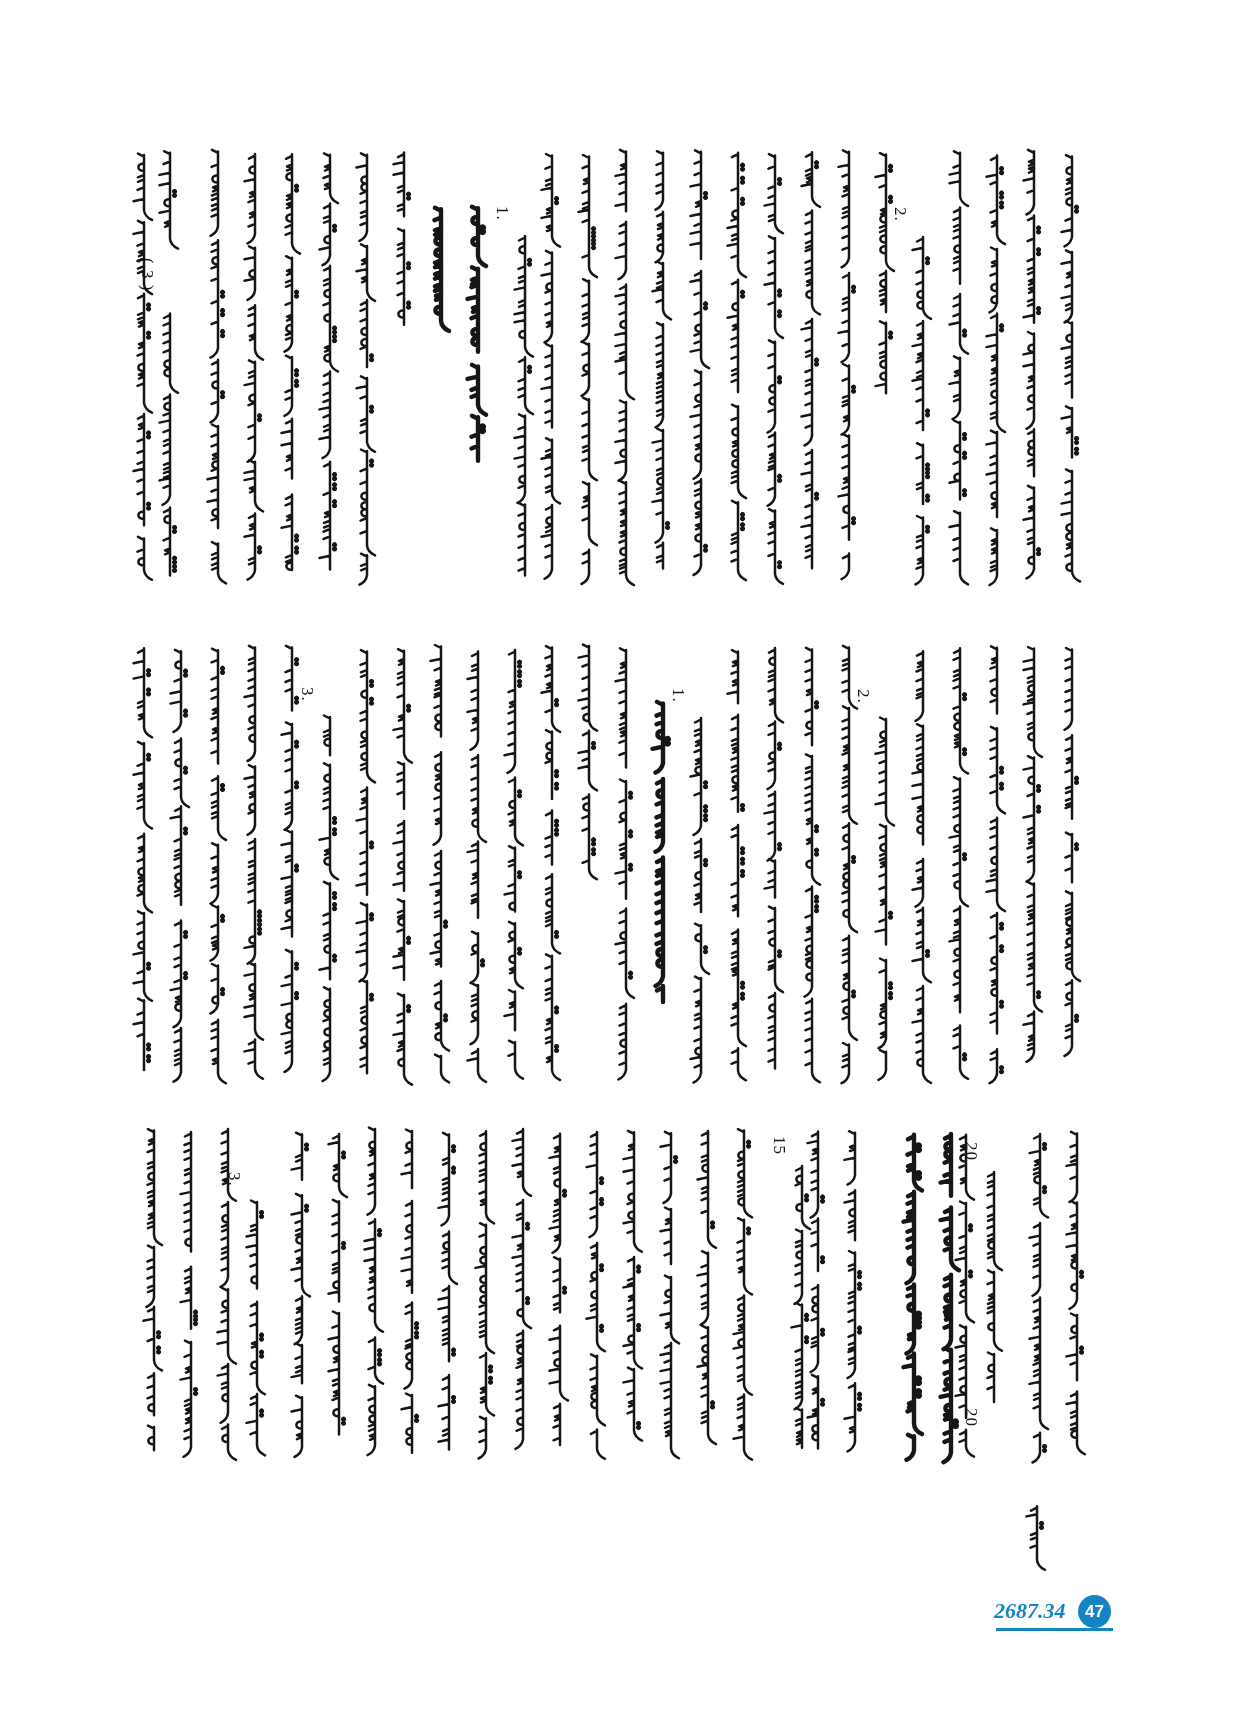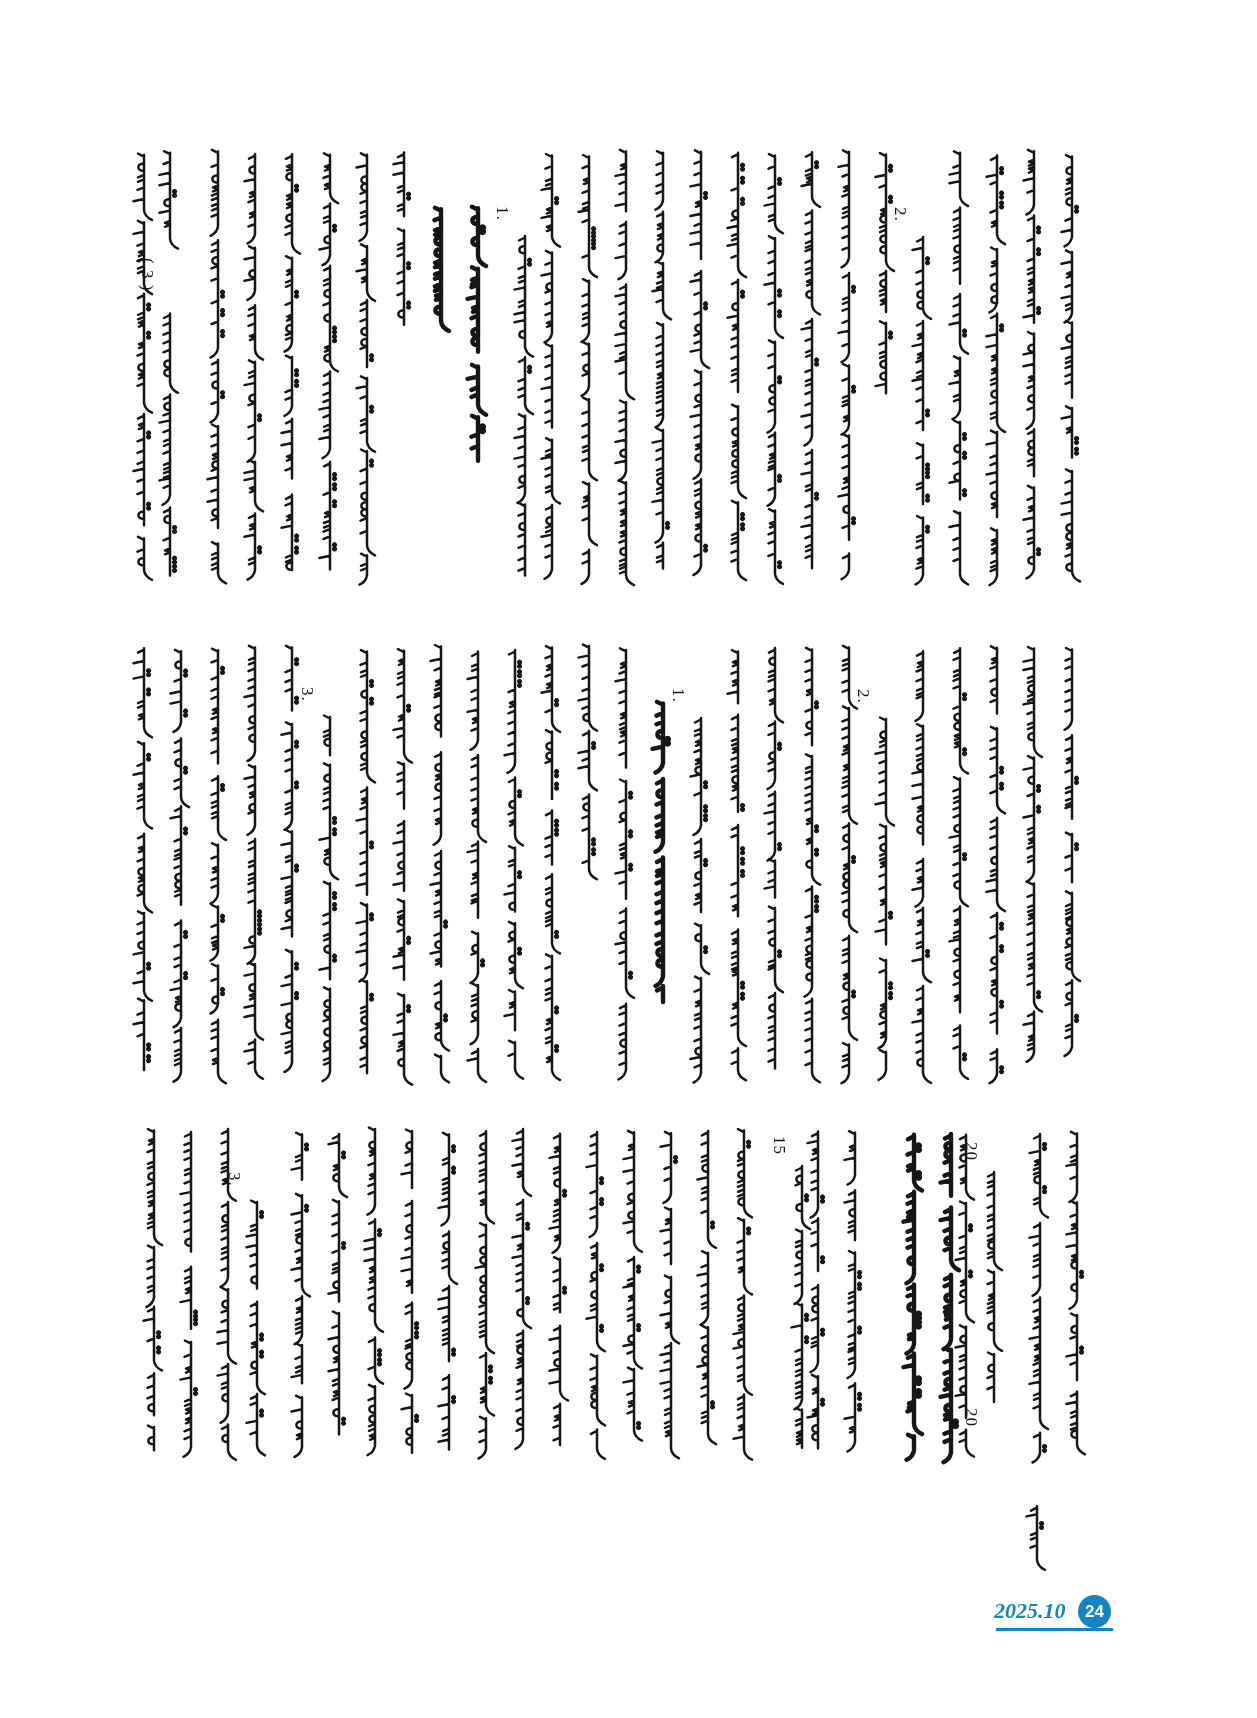--- a/index.html
+++ b/index.html
@@ -435,17 +435,17 @@
       <div class="band">
         <div class="mcol" style="left: 1019px; top: 1500px; width: 28px; height: 66px;">
           <svg width="28" height="66">
             <path d="M18 6.2 L18 59.8 M18 7.7 l-6 3 M18 14.2 l-10.5 2.2 M22.5 22.2 a1.3 1.3 0 1 0 0.1 0 M22.5 26.2 a1.3 1.3 0 1 0 0.1 0 M18 32.6 l-6 2.4 M18 37.1 l-6 2.4 M18 45.1 l-6.5 2.6 M18 59.8 q0.5 6.5 8 10 " fill="none" stroke="#161616" stroke-width="2.5" stroke-linecap="round" stroke-linejoin="round"></path>
           </svg>
         </div>
       </div>
     </div>
 
   <div id="footer">
-    <div id="issue-date" style="color: rgb(20, 133, 194);">2025.10</div>
+    <div id="issue-date" style="color: rgb(20, 133, 194);">2687.34</div>
     <div id="footer-rule" style="background: rgb(20, 133, 194);"></div>
-    <div id="page-badge" style="background: rgb(20, 133, 194);">24</div>
+    <div id="page-badge" style="background: rgb(20, 133, 194);">47</div>
   </div>
 </div>
 
 </body></html>

